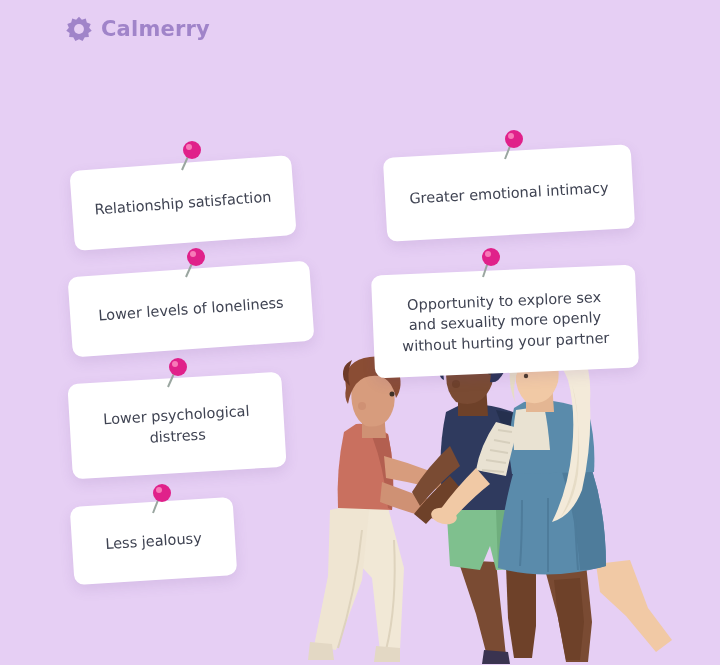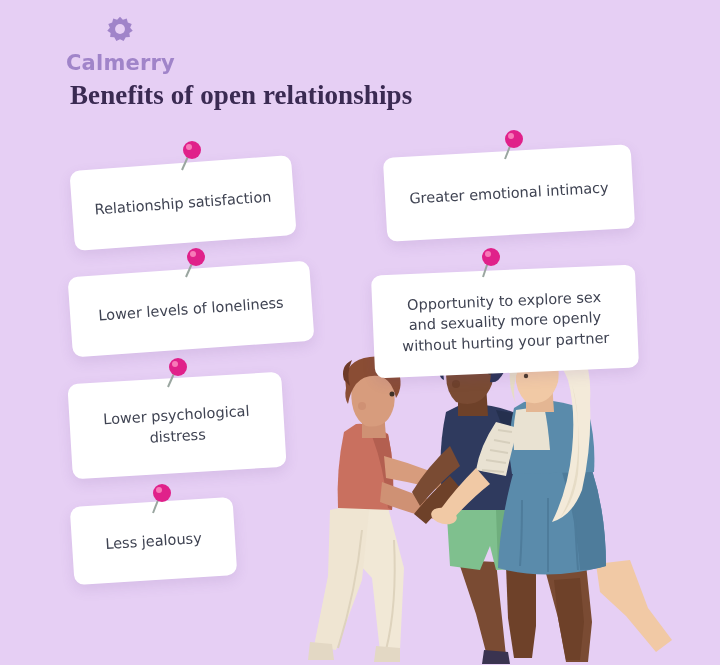--- a/index.html
+++ b/index.html
@@ -22,21 +22,20 @@
   }
 
   
   .brand {
     position: absolute;
     left: 66px;
     top: 16px;
     display: flex;
     align-items: center;
     gap: 9px;
-    flex-direction: column;
   }
   .brand-icon {
     width: 26px;
     height: 26px;
     display: block;
   }
   .brand-name {
     font-family: "DejaVu Sans", sans-serif;
     font-size: 21px;
     font-weight: 700;
@@ -117,21 +116,20 @@
 <div class="canvas">
 
   <div class="brand">
     <svg class="brand-icon" viewBox="0 0 100 100">
       <path fill="#a084c9" d="M50 3 L61 14 L76 10 L80 25 L95 31 L89 45 L99 57 L86 65 L88 81 L72 82 L64 96 L50 89 L36 96 L28 82 L12 81 L14 65 L1 57 L11 45 L5 31 L20 25 L24 10 L39 14 Z"></path>
       <circle cx="50" cy="50" r="19" fill="#e6cff4"></circle>
     </svg>
     <div class="brand-name">Calmerry</div>
   </div>
 
-  <div class="page-title">Benefits of open relationships</div>
 
   <svg class="illustration" viewBox="0 0 420 315">
 
     <g>
 
       <path d="M40 148 L86 150 L104 218 L100 300 L80 302 L72 228 L48 202 Z" fill="#f1e8d6"></path>
       <path d="M30 160 L70 152 L62 230 L36 300 L14 296 L28 226 Z" fill="#efe5d2"></path>
       <path d="M62 180 C58 220 50 260 38 298" stroke="#ded3bd" stroke-width="2" fill="none"></path>
       <path d="M94 190 C96 230 94 268 86 300" stroke="#ded3bd" stroke-width="2" fill="none"></path>
 

